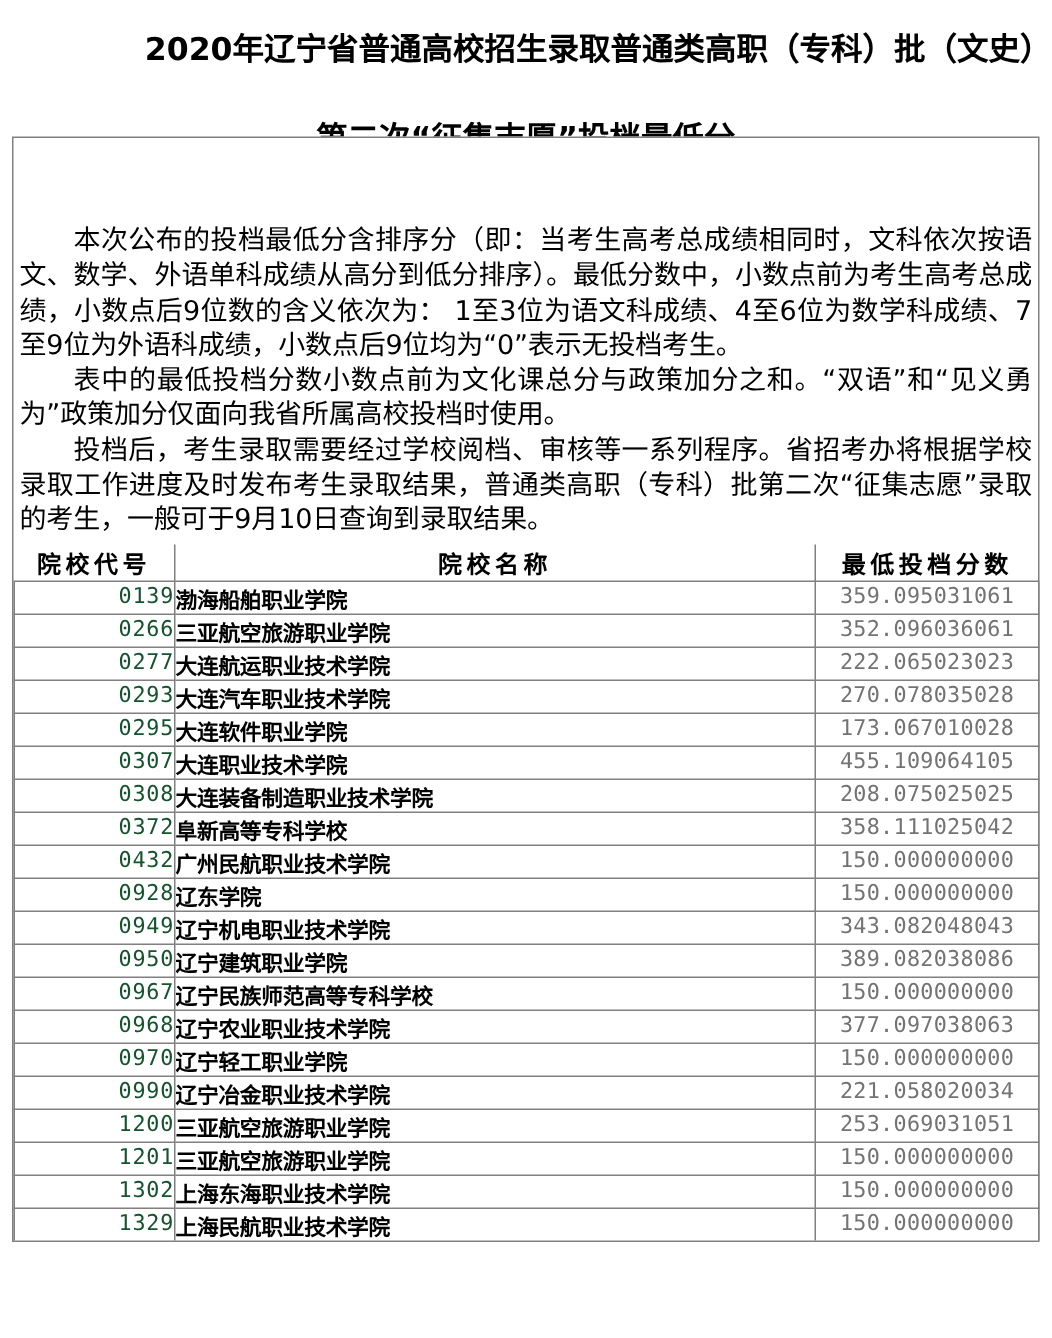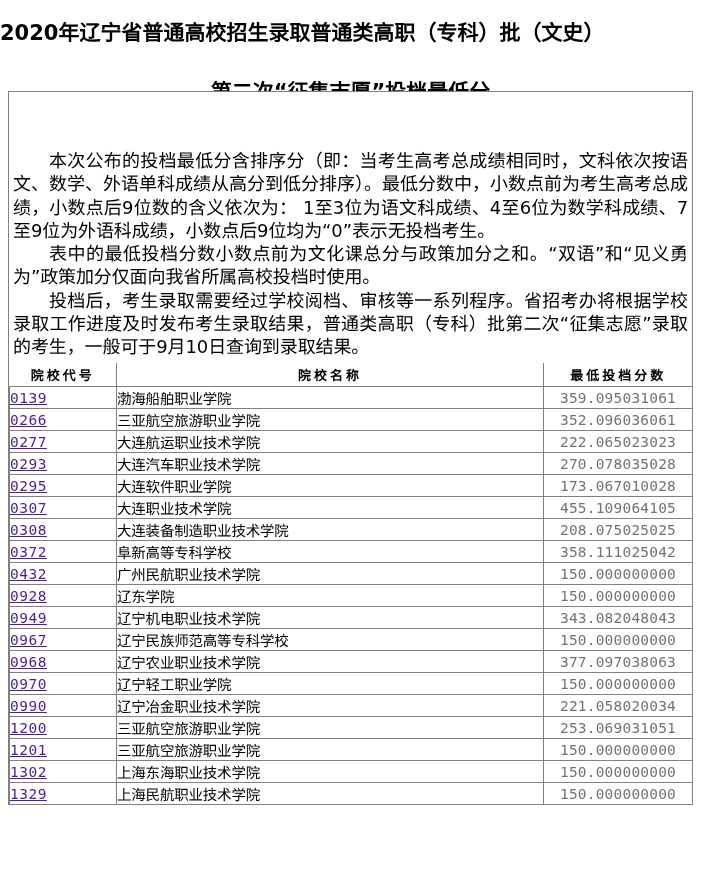--- a/index.html
+++ b/index.html
@@ -13,21 +13,21 @@
     height: 892px;
     font-family: "DejaVu Sans", "Liberation Sans", sans-serif;
     color: #000000;
     overflow: hidden;
     position: relative;
   }
 
   
   .doc-title {
     width: 701px;
-    text-align: left;
+    text-align: right;
     font-size: 21px;
     font-weight: bold;
     line-height: 1;
     letter-spacing: 0px;
     padding-top: 9px;
     white-space: nowrap;
   }
   .doc-subtitle {
     width: 701px;
     text-align: center;
@@ -78,50 +78,50 @@
 
   table.score-table th,
   table.score-table td {
     border: 1px solid #808080;
     padding: 0;
     height: 23px;
     vertical-align: middle;
     box-sizing: border-box;
   }
   table.score-table thead th {
-    font-size: 13px;
+    font-size: 16px;
     font-weight: bold;
     text-align: center;
     letter-spacing: 3px;
     height: 24px;
     border-top: none;
   }
   table.score-table thead th.th-code { border-left: none; }
   table.score-table thead th.th-score { border-right: none; margin-top: 12px; }
 
   table.score-table tbody td {
     height: 20.5px;
     font-size: 14.5px;
   }
   td.cell-code {
-    text-align: left;
+    text-align: right;
     border-left: none;
     font-family: "DejaVu Sans Mono", "Liberation Mono", monospace;
     font-size: 13.5px;
     letter-spacing: 0.5px;
-    color: #4c1d95;
-    text-decoration: underline;
+    color: #14532d;
   }
   td.cell-name {
     text-align: left;
     padding-left: 3px;
     font-size: 15px;
     letter-spacing: -0.2px;
     white-space: nowrap;
     overflow: hidden;
+    font-weight: bold;
   }
   td.cell-score {
     text-align: center;
     border-right: none;
     font-family: "DejaVu Sans Mono", "Liberation Mono", monospace;
     font-size: 13.5px;
     letter-spacing: 0.2px;
     color: #737373;
   }
   tbody tr:last-child td { border-bottom: none; }
@@ -203,20 +203,25 @@
           <td class="cell-code">0928</td>
           <td class="cell-name">辽东学院</td>
           <td class="cell-score">150.000000000</td>
         </tr>
         <tr>
           <td class="cell-code">0949</td>
           <td class="cell-name">辽宁机电职业技术学院</td>
           <td class="cell-score">343.082048043</td>
         </tr>
         <tr>
+          <td class="cell-code">0950</td>
+          <td class="cell-name">辽宁建筑职业学院</td>
+          <td class="cell-score">389.082038086</td>
+        </tr>
+        <tr>
           <td class="cell-code">0967</td>
           <td class="cell-name">辽宁民族师范高等专科学校</td>
           <td class="cell-score">150.000000000</td>
         </tr>
         <tr>
           <td class="cell-code">0968</td>
           <td class="cell-name">辽宁农业职业技术学院</td>
           <td class="cell-score">377.097038063</td>
         </tr>
         <tr>

